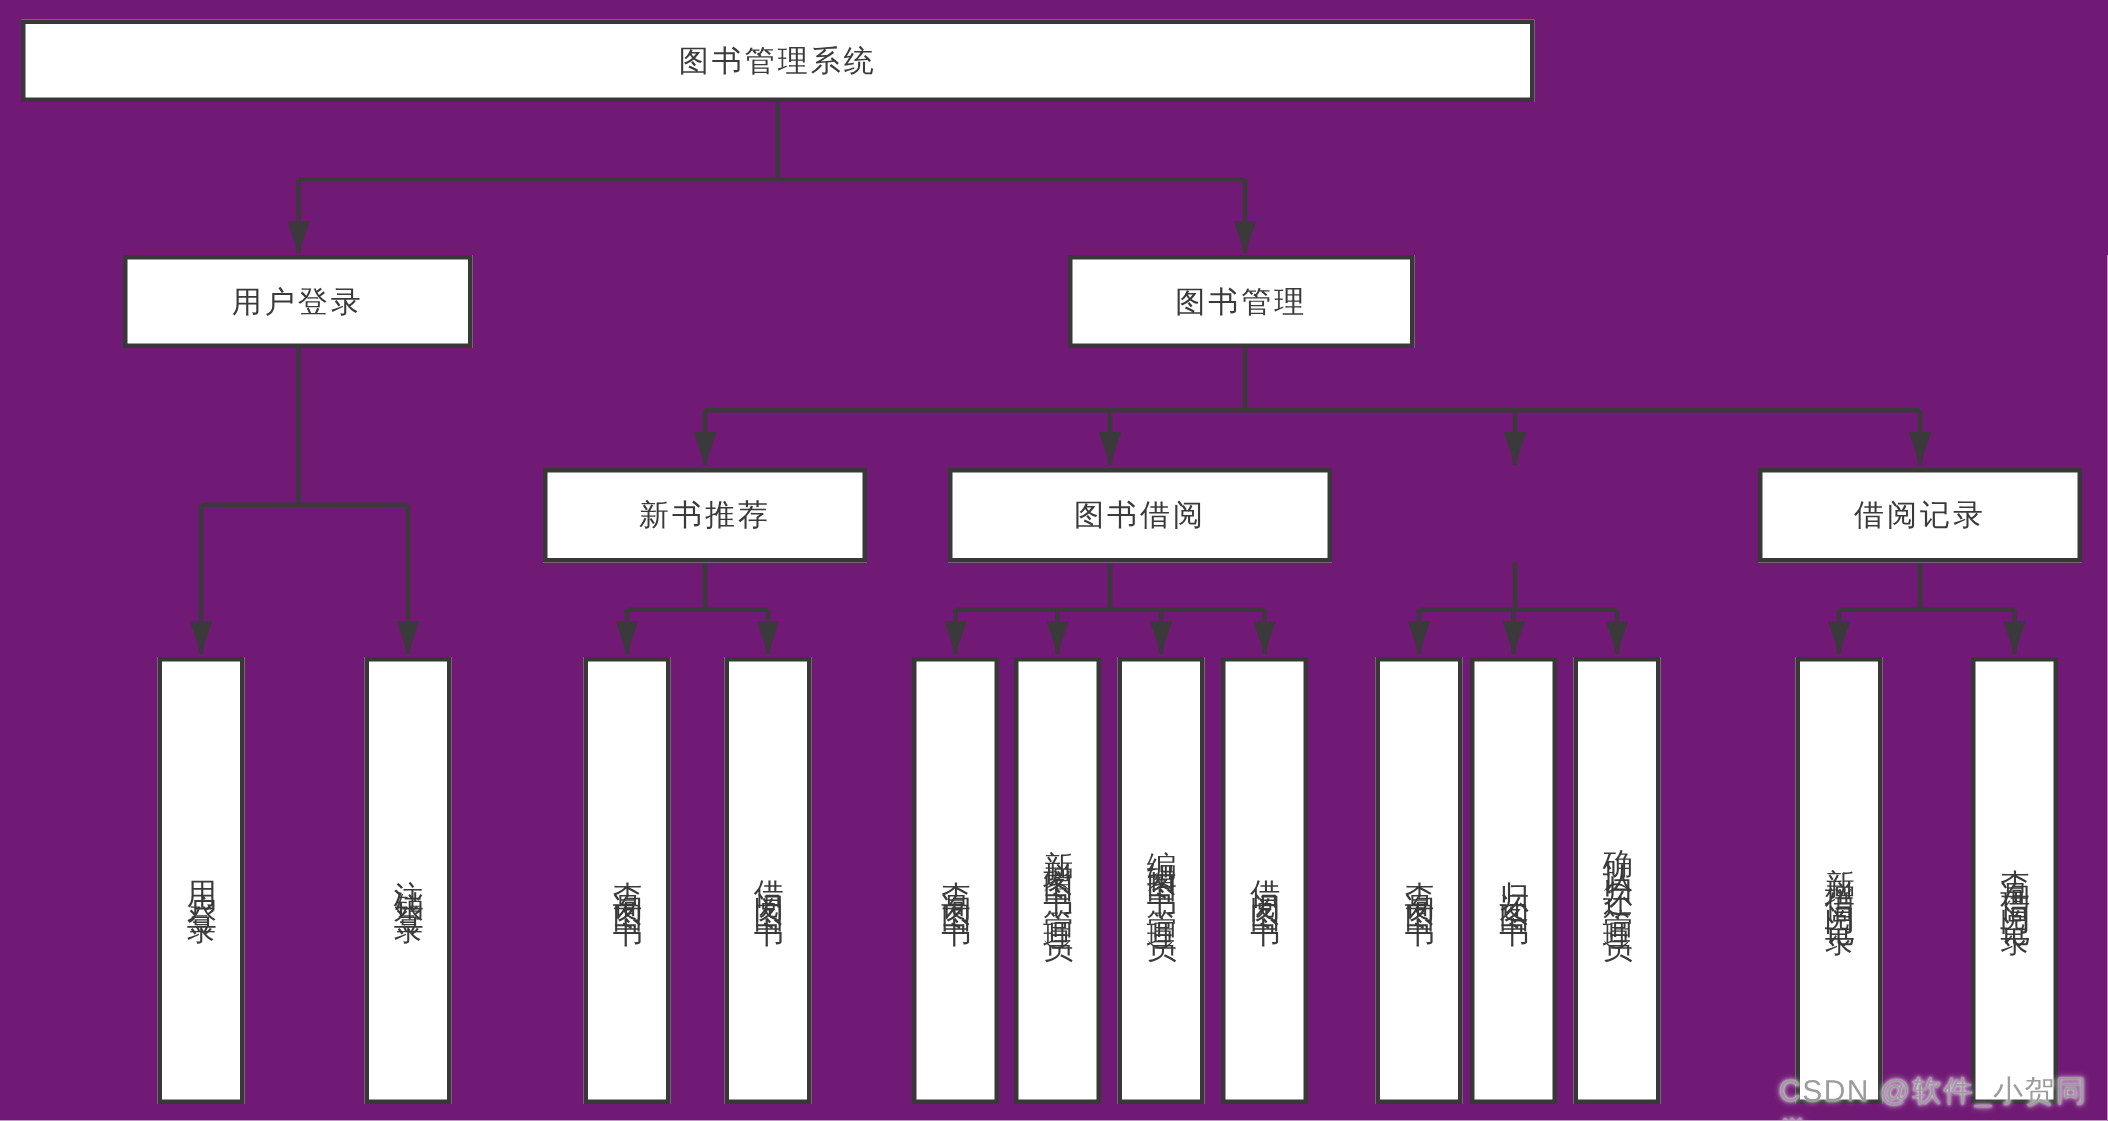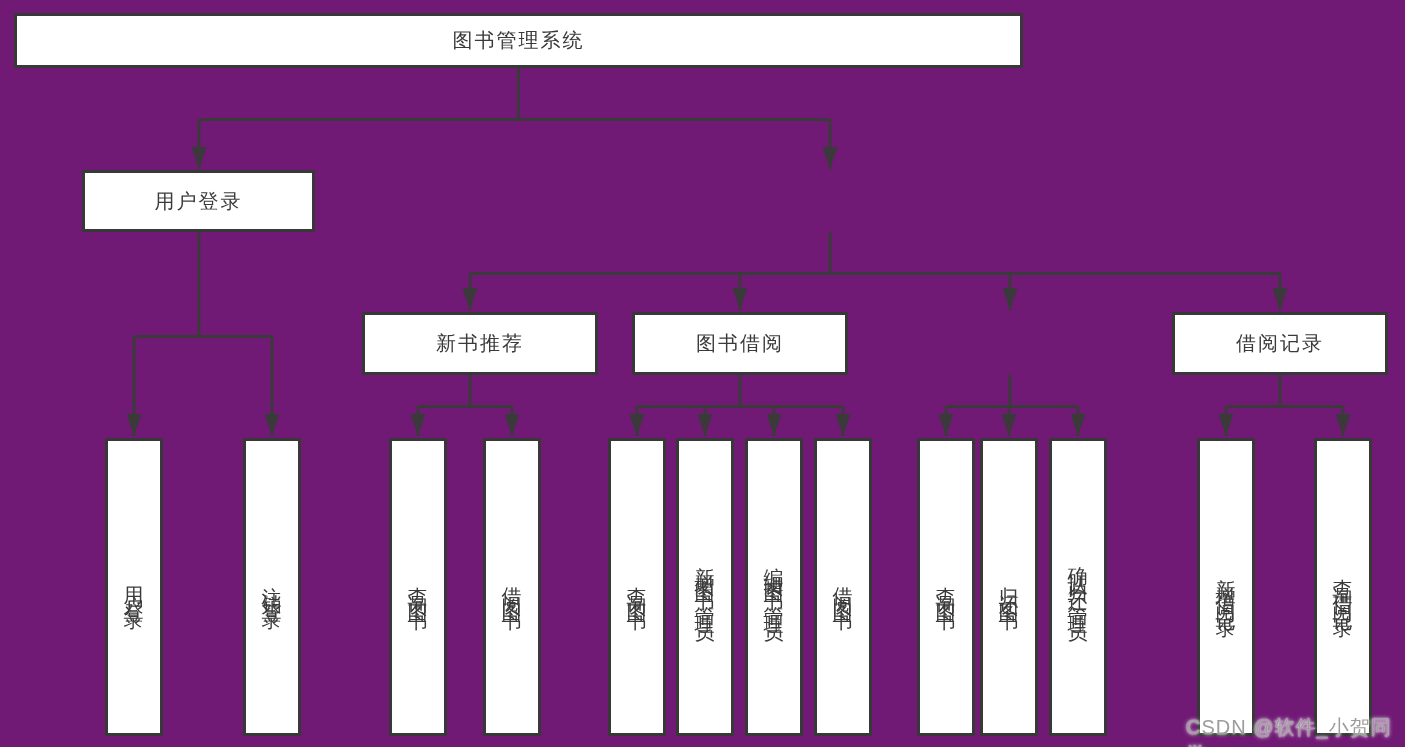--- a/index.html
+++ b/index.html
@@ -92,23 +92,24 @@
     <path d="M1078,406.5 V436" marker-end="url(#arw)"></path>
 
     <path d="M1280,375 V406.5 M1226,406.5 H1343"></path>
     <path d="M1226,406.5 V436" marker-end="url(#arw)"></path>
     <path d="M1343,406.5 V436" marker-end="url(#arw)"></path>
   </svg>
 
   <div class="node" style="left:14px; top:13px; width:1009px; height:55px;">图书管理系统</div>
 
   <div class="node" style="left:82px; top:170px; width:233px; height:62px;">用户登录</div>
+  <div class="node" style="left:712px; top:170px; width:231px; height:62px;">图书管理</div>
 
-  <div class="node" style="left:362px; top:312px; width:236px; height:63px;">新书推荐</div>
-  <div class="node" style="left:632px; top:312px; width:216px; height:63px;">图书借阅</div>
+  <div class="node" style="left:362px; top:312px; width:216px; height:63px;">新书推荐</div>
+  <div class="node" style="left:632px; top:312px; width:256px; height:63px;">图书借阅</div>
   <div class="node" style="left:1172px; top:312px; width:216px; height:63px;">借阅记录</div>
 
   <div class="node leaf" style="left:105px; top:438px; width:58px; height:298px;">
     <span class="vtext">用户登录</span>
   </div>
   <div class="node leaf" style="left:243px; top:438px; width:58px; height:298px;">
     <span class="vtext">注销登录</span>
   </div>
 
   <div class="node leaf" style="left:389px; top:438px; width:58px; height:298px;">

